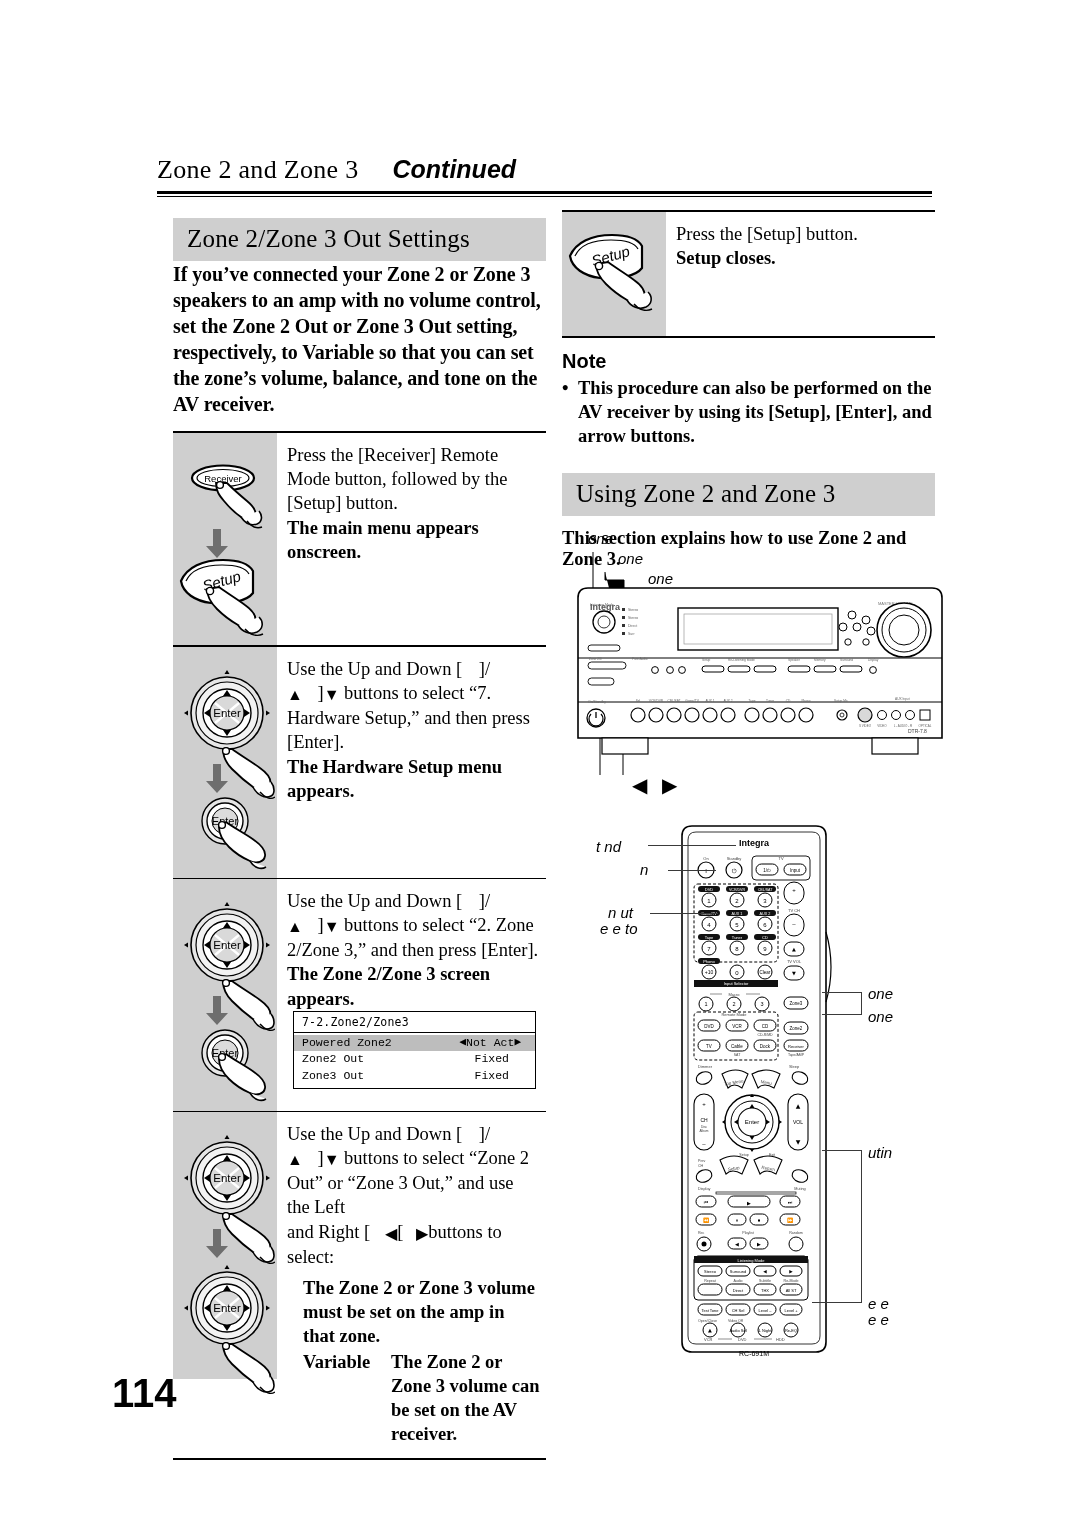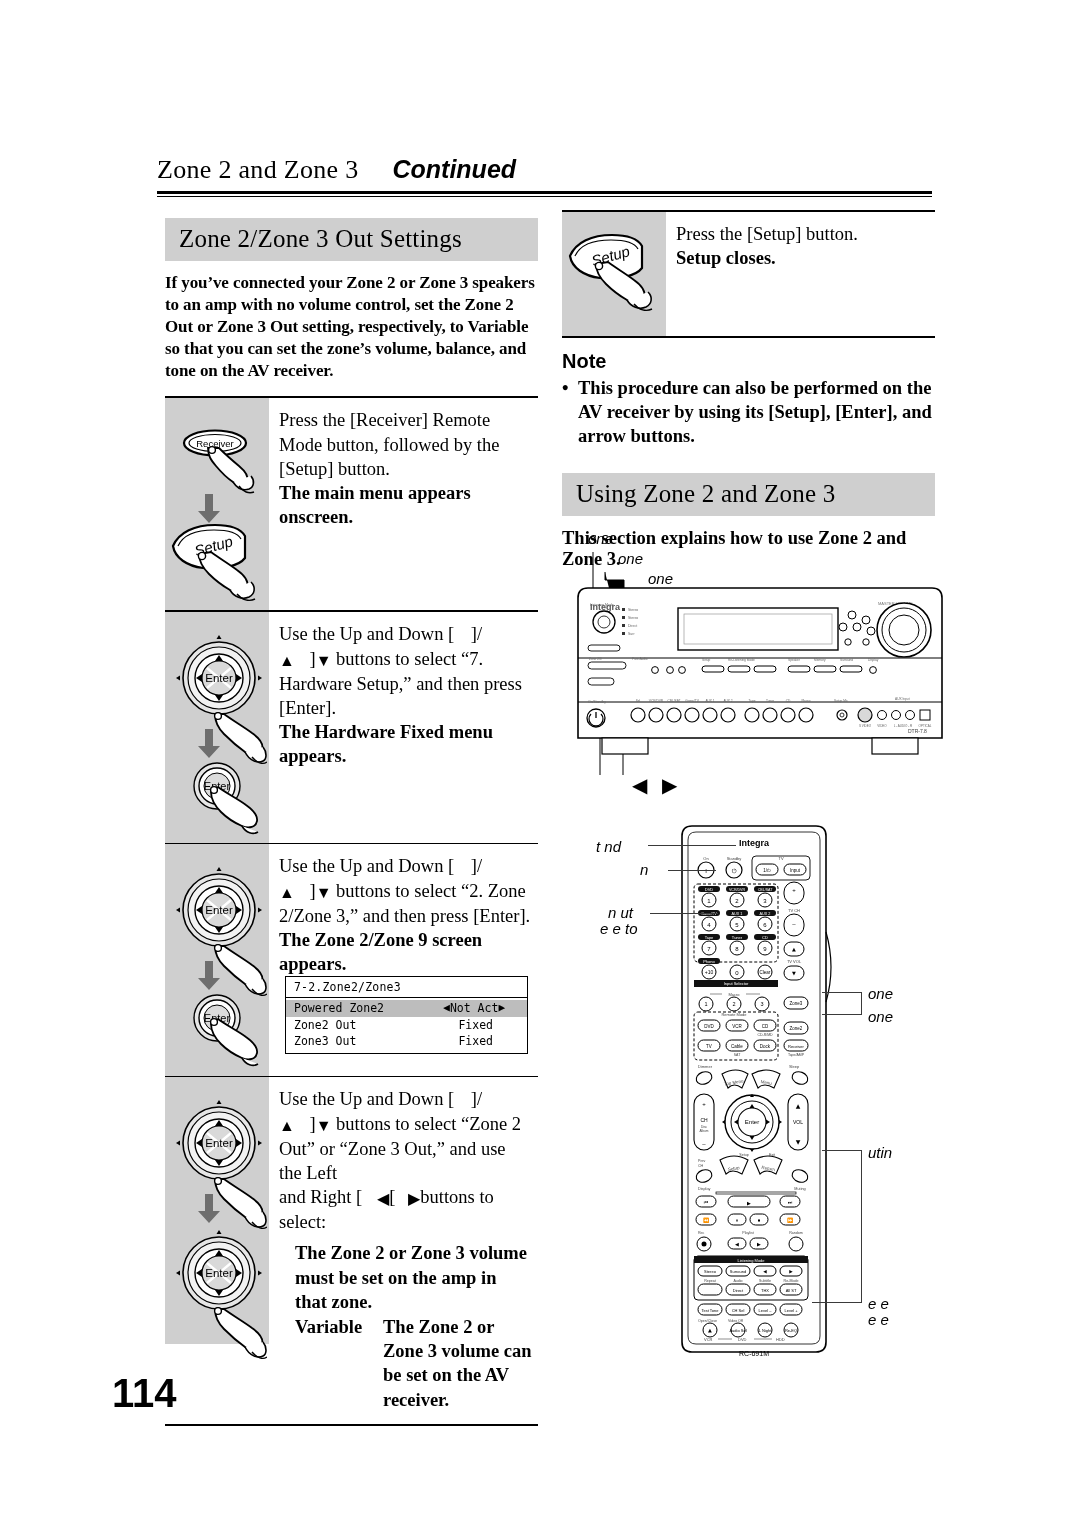--- a/index.html
+++ b/index.html
@@ -20,34 +20,34 @@
   .hdr-title { font-size:26px; letter-spacing:.3px; }
   .hdr-cont {
     font-family:"Liberation Sans", sans-serif;
     font-weight:bold; font-style:italic;
     font-size:25px; margin-left:34px;text-align:right;
   }
   .hdr-rule { margin-top:6px; border-top:3px solid #000; }
   .hdr-rule2 { margin-top:2px; border-top:1.5px solid #000; }
 
   
-  .colL { position:absolute; left:165px; top:218px; width:373px; }
+  .colL { position:absolute; left:173px; top:218px; width:373px; }
   .colR { position:absolute; left:562px; top:210px; width:373px; }
 
   
   .band {
     background:#cfcfcf;
     font-size:25px;
     padding:7px 0 8px 14px;
     letter-spacing:.2px;
   }
 
   .lead {
-    font-weight:bold; font-size:17px; line-height:1.30;
-    margin-top:11px; letter-spacing:-.1px;
+    font-weight:bold; font-size:20px; line-height:1.30;
+    letter-spacing:-.1px;
   }
 
   
   .steps { border-top:2.5px solid #000; margin-top:14px; }
   .step { display:flex; border-bottom:2.5px solid #000; }
   .step.thin { border-bottom:1.6px solid #000; }
   .icons {
     width:104px; flex:0 0 104px; background:#cfcfcf;
     position:relative;
   }
@@ -59,21 +59,21 @@
 
   
   .osd {
     margin-left:6px; width:243px;
     border:1.6px solid #000; background:#fff;
     font-family:"DejaVu Sans Mono", monospace;
     font-size:11.5px;
   }
   .osd-title { padding:3px 0 3px 8px; border-bottom:1.6px solid #000; letter-spacing:.2px;}
   .osd-rows { padding:2px 0 4px 0; }
-  .osd-row { display:flex; padding:0 22px 0 8px; line-height:1.42; }
+  .osd-row { display:flex; padding:0 14px 0 8px; line-height:1.42;font-family:Liberation Mono, monospace; }
   .osd-row .k { flex:1; }
   .osd-row .v { text-align:right; }
   .osd-row.sel { background:#bdbdbd; }
   .osd-row.sel .v { background:#bdbdbd;border-radius:7px; }
   .caretL, .caretR { font-size:11px; }
 
   
   .defs { margin-top:7px; padding-left:16px; }
   .def { display:flex; font-weight:bold; font-size:18.5px; line-height:1.31; margin-top:1px;}
   .def .term { flex:0 0 88px; }
@@ -210,21 +210,21 @@
               <path d="M55 66 C59 73 66 75 71 72" fill="#fff" stroke="#000" stroke-width="1.6"></path>
               <circle cx="27" cy="30" r="3.4" fill="#fff" stroke="#000" stroke-width="1.4"></circle>
             </svg>
           </div>
         </div>
         <div class="body">
           <p>
             <span>Use the Up and Down [</span><span style="letter-spacing:12px">&nbsp;</span><span>]/</span><span class="arrowsym">▲</span><span style="letter-spacing:10px">&nbsp;</span><span>]</span><span class="arrowsym">▼</span>
             <span>buttons to select “7. Hardware Setup,” and then press [Enter].</span>
           </p>
-          <p class="b">The Hardware Fixed menu appears.</p>
+          <p class="b">The Hardware Setup menu appears.</p>
         </div>
       </div>
 
       <div class="step thin">
         <div class="icons" style="height:232px">
           <div class="art" style="left:8px;top:18px">
             <svg width="92" height="96" viewBox="0 0 92 96">
               <circle cx="46" cy="48" r="36" fill="#e6e6e6" stroke="#000" stroke-width="1.6"></circle>
               <circle cx="46" cy="48" r="31" fill="#f2f2f2" stroke="#000" stroke-width="1.2"></circle>
               <circle cx="46" cy="48" r="24" fill="#fff" stroke="#000" stroke-width="1.4"></circle>
@@ -264,21 +264,21 @@
               <path d="M55 66 C59 73 66 75 71 72" fill="#fff" stroke="#000" stroke-width="1.6"></path>
               <circle cx="27" cy="30" r="3.4" fill="#fff" stroke="#000" stroke-width="1.4"></circle>
             </svg>
           </div>
         </div>
         <div class="body">
           <p>
             <span>Use the Up and Down [</span><span style="letter-spacing:12px">&nbsp;</span><span>]/</span><span class="arrowsym">▲</span><span style="letter-spacing:10px">&nbsp;</span><span>]</span><span class="arrowsym">▼</span>
             <span>buttons to select “2. Zone 2/Zone 3,” and then press [Enter].</span>
           </p>
-          <p class="b">The Zone 2/Zone 9 screen appears.</p>
+          <p class="b">The Zone 2/Zone 3 screen appears.</p>
 
           <div class="osd">
             <div class="osd-title">7-2.Zone2/Zone3</div>
             <div class="osd-rows">
               <div class="osd-row sel">
                 <span class="k">Powered Zone2</span>
                 <span class="caretL">◀</span>
                 <span class="v">Not Act</span>
                 <span class="caretR">▶</span>
               </div>

